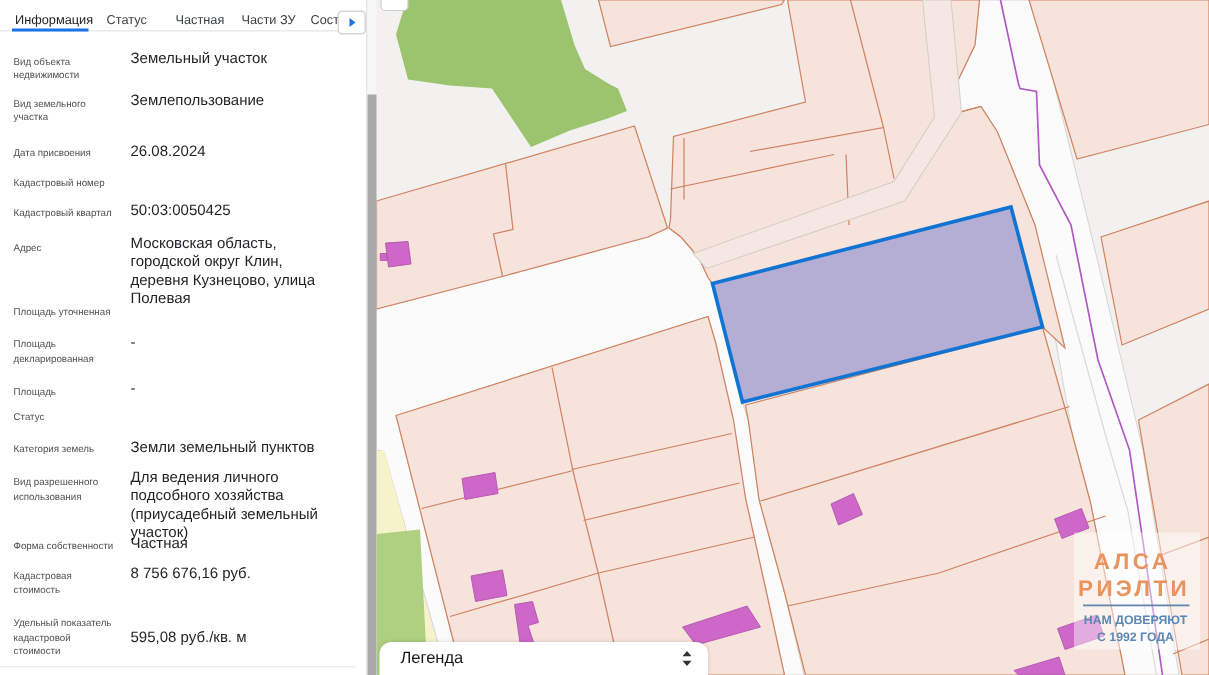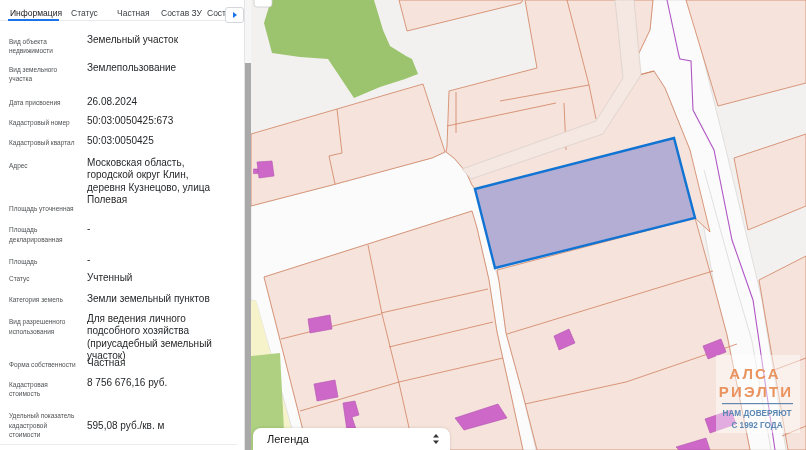--- a/index.html
+++ b/index.html
@@ -2,21 +2,21 @@
 <html><head>
 <meta charset="utf-8">
 <style>
   html,body{margin:0;padding:0;width:806px;height:450px;overflow:hidden;
     font-family:"Liberation Sans", sans-serif;background:#fff;}
   #map{position:absolute;left:245px;top:0;width:561px;height:450px;}
   #panel{position:absolute;left:0;top:0;width:245px;height:372px;background:#fff;z-index:5;}
   .tab{position:absolute;top:8px;font-size:8.5px;color:#3c4043;}
   .lbl{position:absolute;left:9px;width:68px;font-size:6.5px;line-height:9.6px;color:#4e5154;}
   .val{position:absolute;left:87px;width:135px;font-size:10px;line-height:12.4px;color:#1f2124;}
-  #legend{position:absolute;left:253px;top:428px;width:197px;height:22px;background:#fff;
+  #legend{position:absolute;left:253px;top:428px;width:219px;height:22px;background:#fff;
     border-radius:8px 8px 0 0;z-index:4;box-shadow:0 0 3px rgba(0,0,0,.15);}
   #legend span{position:absolute;left:14px;top:5px;font-size:11px;color:#17181a;}
 </style>
 </head>
 <body>
 <svg id="map" width="561" height="450" viewBox="245 0 561 450">
 <rect x="245" y="0" width="561" height="450" fill="#f2f1f0"></rect>
 
 <g fill="#fbfbfb" stroke="#d8d5d2" stroke-width="0.7">
   <polygon points="653,0 689,0 726,150 762,300 786,450 750,450 727,335 715,290 690,150 665,88 654,71 627,78 650,30"></polygon>
@@ -102,57 +102,55 @@
 <svg style="position:absolute;right:10px;top:5px" width="8" height="12" viewBox="0 0 8 12">
 <path d="M1,4.5 L4,1 L7,4.5 Z M1,7.5 L4,11 L7,7.5 Z" fill="#333"></path>
     </svg>
 </div>
 
 <div id="panel">
   <div style="position:absolute;left:0;top:20px;width:245px;height:1px;background:#e8eaed"></div>
   <span class="tab" style="left:10px;color:#202124">Информация</span>
   <span class="tab" style="left:71px">Статус</span>
   <span class="tab" style="left:117px">Частная</span>
-  <span class="tab" style="left:161px">Состав ЗУ</span>
+  <span class="tab" style="left:161px">Части ЗУ</span>
   <span class="tab" style="left:207px">Состав</span>
   <div style="position:absolute;left:8px;top:19px;width:51px;height:2px;background:#1a73e8"></div>
   <div style="position:absolute;left:225px;top:7px;width:17px;height:14px;background:#fff;border:0.8px solid #d3d6da;border-radius:3px;z-index:3">
     <svg width="17" height="14" viewBox="0 0 17 14" style="display:block">
         <path d="M7,4 L11,7 L7,10 Z" fill="#1a73e8"></path>
       </svg>
   </div>
 
   <div class="lbl" style="top:36.5px">Вид объекта недвижимости</div>
   <div class="val" style="top:34px">Земельный участок</div>
 
   <div class="lbl" style="top:64.5px">Вид земельного участка</div>
   <div class="val" style="top:62px">Землепользование</div>
 
   <div class="lbl" style="top:98px">Дата присвоения</div>
   <div class="val" style="top:95.5px">26.08.2024</div>
 
   <div class="lbl" style="top:117.5px">Кадастровый номер</div>
-  <div class="val" style="top:115px">50:03:0050425:673</div>
 
   <div class="lbl" style="top:137.5px">Кадастровый квартал</div>
   <div class="val" style="top:135px">50:03:0050425</div>
 
   <div class="lbl" style="top:161px">Адрес</div>
   <div class="val" style="top:157px">Московская область, городской округ Клин, деревня Кузнецово, улица Полевая</div>
 
   <div class="lbl" style="top:204px">Площадь уточненная</div>
 
   <div class="lbl" style="top:225px">Площадь декларированная</div>
   <div class="val" style="top:222.5px">-</div>
 
   <div class="lbl" style="top:256.5px">Площадь</div>
   <div class="val" style="top:254px">-</div>
 
   <div class="lbl" style="top:274px">Статус</div>
-  <div class="val" style="top:271.5px">Учтенный</div>
 
   <div class="lbl" style="top:295px">Категория земель</div>
   <div class="val" style="top:292.5px">Земли земельный пунктов</div>
 
   <div class="lbl" style="top:317px">Вид разрешенного использования</div>
   <div class="val" style="top:313px">Для ведения личного подсобного хозяйства (приусадебный земельный участок)</div>
 
   <div class="lbl" style="top:359.5px">Форма собственности</div>
   <div class="val" style="top:356.5px">Частная</div>
 

